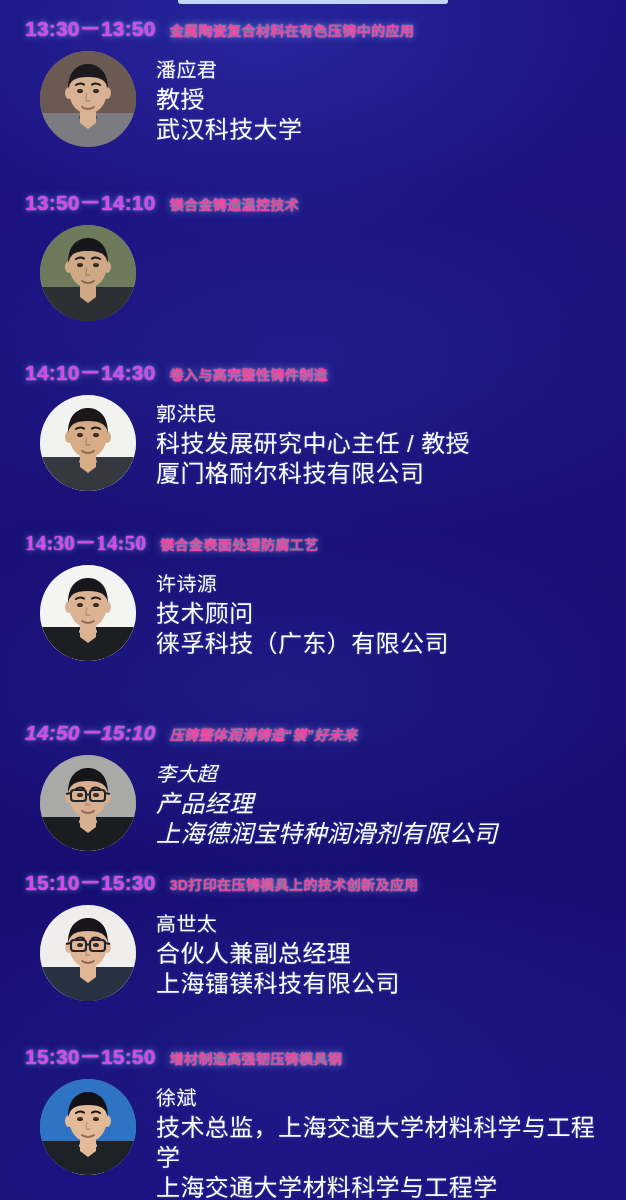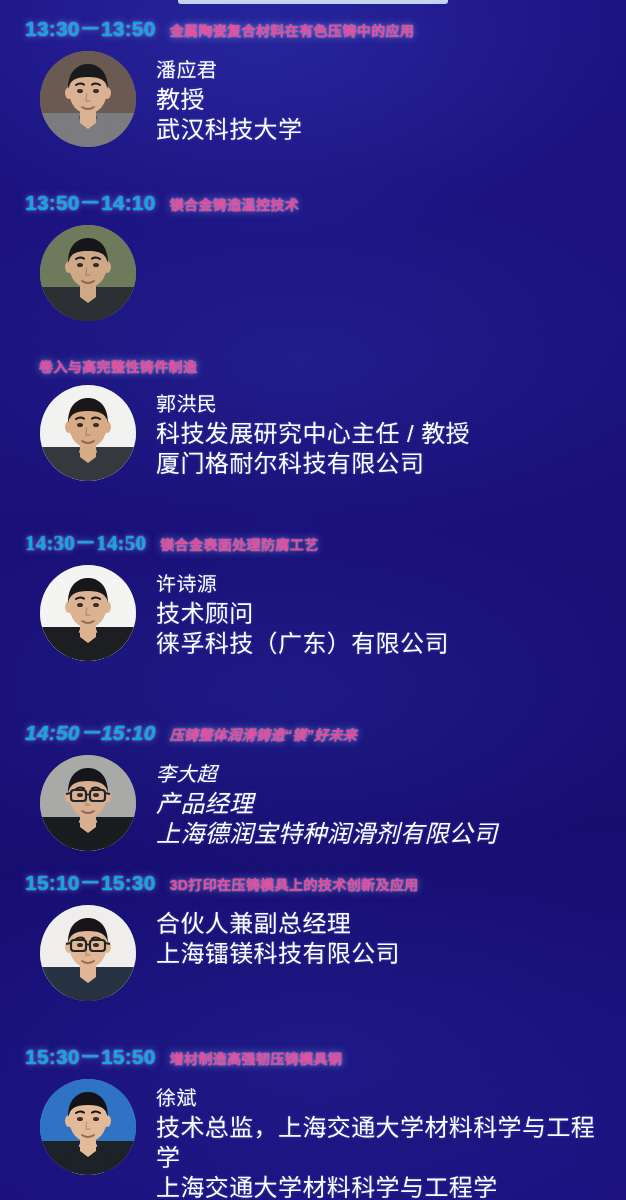--- a/index.html
+++ b/index.html
@@ -34,21 +34,21 @@
   .session { position:absolute; left:0; width:626px; }
 
   .sess-head {
     display:flex; align-items:baseline;
     padding-left:25px;
     white-space:nowrap;
   }
   .time {
     font-size:21px;
     font-weight:bold;
-    color:#0ea5e9;
+    color:#d946ef;
     letter-spacing:0.2px;
     text-shadow:0 0 7px rgba(150,190,255,0.55), 0 0 2px rgba(255,255,255,0.6);
   }
   .talk-title {
     font-size:14px;
     font-weight:bold;
     color:#ec4899;
     margin-left:14px;
     letter-spacing:0.4px;
     text-shadow:0 0 8px rgba(150,195,255,0.6), 0 0 2px rgba(255,255,255,0.55);
@@ -149,20 +149,21 @@
     <path d="M52 33.6 q4 -2.2 8 0.4" stroke="#17161a" stroke-width="2" fill="none" stroke-linecap="round"></path>
     <path d="M46.6 43 L46 50 L50 50" stroke="rgba(0,0,0,0.18)" stroke-width="1.4" fill="none" stroke-linecap="round"></path>
     <path d="M42 56 q6 4 12 0" stroke="rgba(90,40,35,0.55)" stroke-width="1.8" fill="none" stroke-linecap="round"></path>
 
   </svg>
         </div>
       </div>
     </div>
     <div class="session" style="top: 356px;">
       <div class="sess-head">
+        <span class="time">14:10－14:30</span>
         <span class="talk-title">卷入与高完整性铸件制造</span>
       </div>
       <div class="sess-body">
         <div class="avatar">
   <svg viewBox="0 0 96 96" xmlns="http://www.w3.org/2000/svg" aria-hidden="true">
     <rect x="0" y="0" width="96" height="96" fill="#f2f2f0"></rect>
     <rect x="0" y="62" width="96" height="34" fill="#35383f"></rect>
     <path d="M30 96 L40 64 L48 74 L56 64 L66 96 Z" fill="#b9c2cf"></path>
     <path d="M26 96 C26 76 34 66 48 66 C62 66 70 76 70 96 Z" fill="#35383f"></path>
     <path d="M40 58 L56 58 L56 72 L48 78 L40 72 Z" fill="#d6ab85"></path>
@@ -286,20 +287,21 @@
       <g stroke="#20252c" stroke-width="2.1" fill="none">
         <rect x="31" y="35" width="15" height="11" rx="3"></rect>
         <rect x="50" y="35" width="15" height="11" rx="3"></rect>
         <path d="M46 39.5 h4"></path>
         <path d="M31 38 l-5 1"></path>
               <path d="M65 38 l5 1"></path>
       </g>
   </svg>
         </div>
         <div class="person">
+          <div class="p-line p-name">高世太</div>
           <div class="p-line">合伙人兼副总经理</div>
           <div class="p-line">上海镭镁科技有限公司</div>
         </div>
       </div>
     </div>
     <div class="session" style="top: 1040px;">
       <div class="sess-head">
         <span class="time">15:30－15:50</span>
         <span class="talk-title">增材制造高强韧压铸模具钢</span>
       </div>

